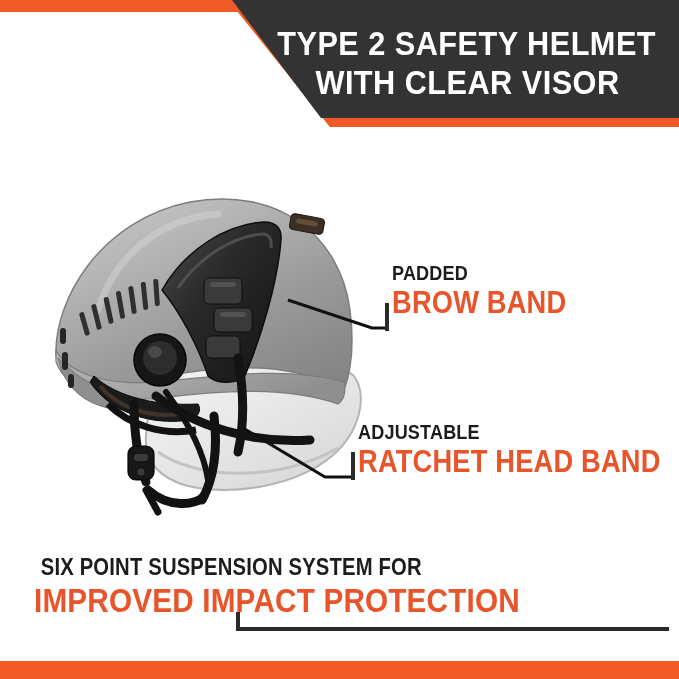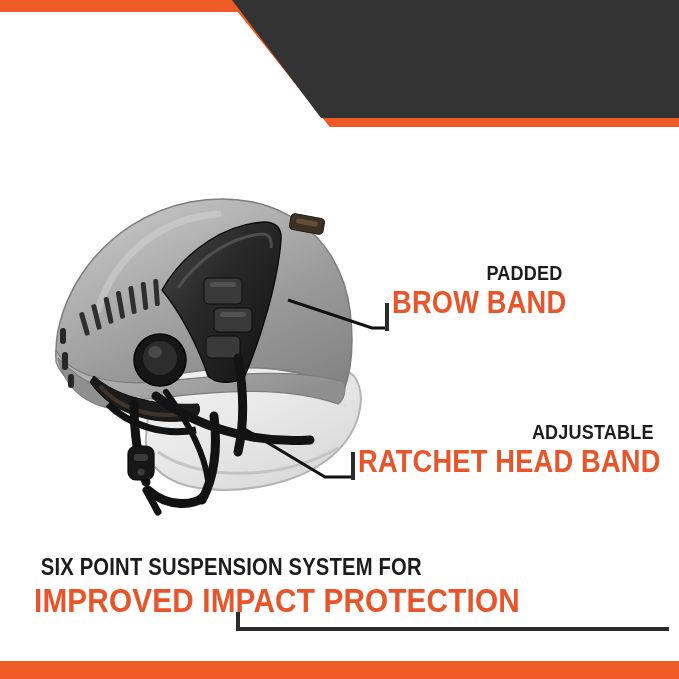--- a/index.html
+++ b/index.html
@@ -31,21 +31,21 @@
     transform-origin:center center;
     white-space:nowrap;
   }
 
   
   .helmet-wrap{position:absolute;left:38px;top:160px;width:330px;height:360px;}
 
   
   .leader-svg{position:absolute;left:0;top:0;width:679px;height:679px;pointer-events:none;}
 
-  .callout{position:absolute;text-align:right;}
+  .callout{position:absolute;}
   .callout .sub{
     font-family:"Liberation Sans Narrow","Liberation Sans",sans-serif;
     font-weight:bold;
     color:#1c1c1c;
     font-size:21px;
     line-height:1.0;
     letter-spacing:0.2px;
     transform:scaleX(0.86);
     transform-origin:left center;
     white-space:nowrap;
@@ -100,20 +100,24 @@
   <div class="header-wrap">
     <svg class="header-svg" width="679" height="132" viewBox="0 0 679 132">
 
       <polygon points="0,12 238,12 330,127 679,127 679,12 679,12" fill="#EF5A26"></polygon>
       <polygon points="0,12 238,12 330,127 679,127 679,0 0,0" fill="#EF5A26"></polygon>
 
       <polygon points="0,0 679,0 679,118 321,118 232,0" fill="#333333"></polygon>
 
       <polygon points="0,25 232,25 323,132 0,132" fill="#ffffff"></polygon>
     </svg>
+    <div class="header-text">
+      <div class="header-line">TYPE 2 SAFETY HELMET</div>
+      <div class="header-line">WITH CLEAR VISOR</div>
+    </div>
   </div>
 
   <div class="helmet-wrap">
     <svg width="330" height="360" viewBox="0 0 330 360">
       <defs>
         <linearGradient id="shellGrad" x1="0.15" y1="0" x2="0.85" y2="1">
           <stop offset="0%" stop-color="#c9c9c9"></stop>
           <stop offset="30%" stop-color="#b2b2b2"></stop>
           <stop offset="62%" stop-color="#9a9a9a"></stop>
           <stop offset="100%" stop-color="#848484"></stop>

